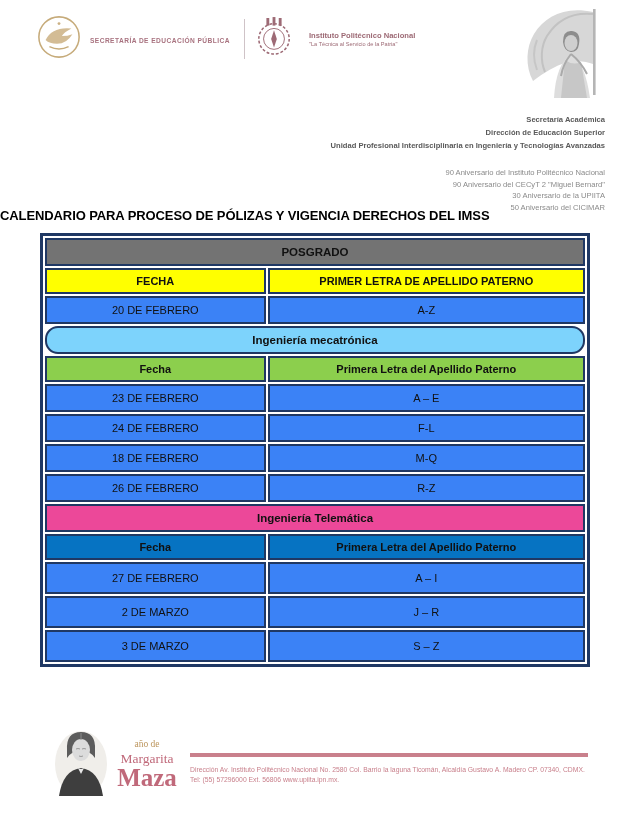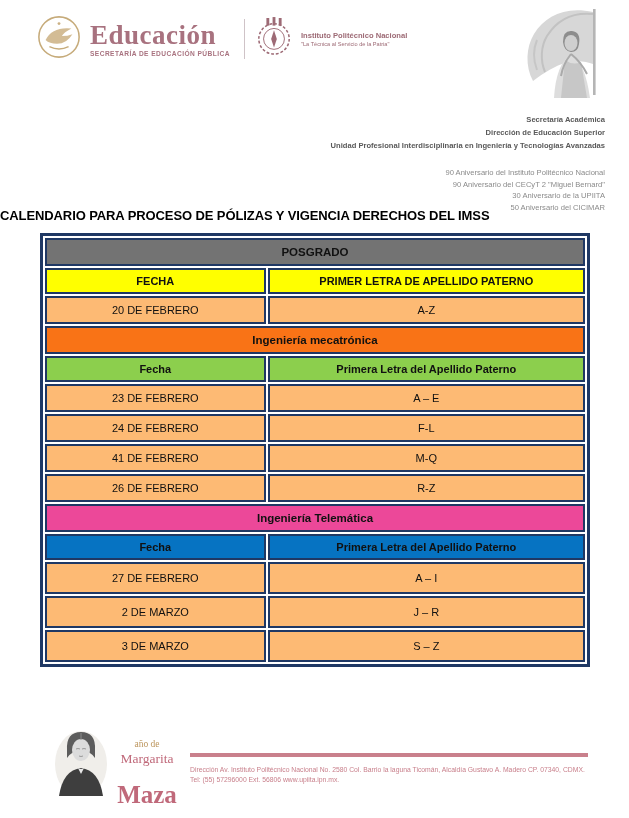--- a/index.html
+++ b/index.html
@@ -9,78 +9,77 @@
     color:#1a1a1a;
   }
   
   .logo-row{position:absolute;top:14px;left:36px;display:flex;align-items:center;}
   .sep-logo{display:flex;align-items:center;gap:8px;}
   .sep-text{display:flex;flex-direction:column;}
   .sep-brand{font-family:"Liberation Serif",serif;font-weight:bold;font-size:27px;
     color:#a8727f;line-height:26px;letter-spacing:.5px;}
   .sep-sub{font-size:6.6px;font-weight:bold;color:#a8727f;letter-spacing:.45px;margin-top:2px;}
   .logo-divider{width:1px;height:40px;background:#cfc3c7;margin:0 10px 0 14px;}
-  .ipn-logo{display:flex;align-items:center;gap:8px;}
+  .ipn-logo{display:flex;align-items:center;gap:16px;}
   .ipn-text{display:flex;flex-direction:column;}
   .ipn-name{font-size:7.6px;font-weight:bold;color:#9d6a75;line-height:9px;}
   .ipn-motto{font-size:5.6px;color:#9d6a75;line-height:8px;}
   .flag-art{position:absolute;top:6px;right:2px;}
   
   .dept-block{position:absolute;top:113px;right:24px;text-align:right;}
   .dept-line{font-size:7.6px;font-weight:bold;color:#595959;line-height:13px;}
   .anniv-block{position:absolute;top:167px;right:24px;text-align:right;}
   .anniv-line{font-size:7.6px;color:#8a8a8a;line-height:11.5px;}
   
   .doc-title{position:absolute;top:208px;left:0;width:100%;text-align:left;
     font-size:13px;font-weight:bold;color:#000;letter-spacing:-0.1px;}
   
   .cal-table{
     position:absolute;top:233px;left:40px;width:550px;
     border-collapse:separate;border-spacing:2px;
     border:3px solid #1f3864;background:#ffffff;table-layout:fixed;
   }
   .cal-table td{
     border:2px solid #1f3864;text-align:center;vertical-align:middle;
-    padding:0 4px;background:#fdba74;color:#111;
+    padding:0 4px;background:#3b82f6;color:#111;
   }
   .cal-table col.c1{width:41%;}
   .cal-table col.c2{width:59%;}
   td.section-cell{height:24px;font-size:11.5px;font-weight:bold;}
   td.colhead-cell{height:22px;font-size:11px;font-weight:bold;}
   td.data-cell{height:24px;font-size:11px;}
   tr.tall td.data-cell{height:28px;}
   
   .margarita-art{position:absolute;left:54px;top:724px;}
   .year-logo{position:absolute;left:106px;top:726px;width:82px;text-align:center;
     font-family:"Liberation Serif",serif;line-height:1;}
   .yl-year{font-size:27px;font-weight:bold;color:#bc955c;letter-spacing:1px;}
   .yl-anode{font-size:9.5px;color:#bc955c;margin-top:14px;}
   .yl-margarita{font-size:13.5px;color:#c0697a;margin-top:2px;}
-  .yl-maza{font-size:25px;font-weight:bold;color:#c0697a;margin-top:17px;}
+  .yl-maza{font-size:25px;font-weight:bold;color:#c0697a;margin-top:0;}
   .footer-bar{position:absolute;left:190px;top:753px;width:398px;height:4px;background:#c9808c;}
   .footer-address{position:absolute;left:190px;top:765px;width:410px;
     font-size:6.8px;color:#c9808c;line-height:9.5px;}
 </style>
 </head>
 <body>
 
 <div class="page">
 
   <div class="logo-row">
     <div class="sep-logo">
       <span>
         <svg width="46" height="46" viewBox="0 0 48 48">
           <circle cx="24" cy="24" r="21" fill="none" stroke="#c6ab7a" stroke-width="1.6"></circle>
           <path d="M10 27 Q17 13 37 15 Q29 19 27 23 Q33 23 38 21 Q32 31 22 31 Q14 31 10 27 Z" fill="#cbb083" opacity="0.85"></path>
           <path d="M14 34 Q24 39 34 34" stroke="#c6ab7a" stroke-width="1.4" fill="none"></path>
           <circle cx="24" cy="10" r="1.5" fill="#cbb083"></circle>
         </svg>
       </span>
       <div class="sep-text">
-        <div class="sep-brand">Educación</div>
         <div class="sep-sub">SECRETARÍA DE EDUCACIÓN PÚBLICA</div>
       </div>
     </div>
     <div class="logo-divider"></div>
     <div class="ipn-logo">
       <span>
         <svg width="38" height="42" viewBox="0 0 40 44">
           <circle cx="20" cy="24" r="16" fill="none" stroke="#9d6a75" stroke-width="1.6" stroke-dasharray="3 2"></circle>
           <circle cx="20" cy="24" r="11" fill="none" stroke="#9d6a75" stroke-width="1"></circle>
           <path d="M20 15 L23 24 L20 33 L17 24 Z" fill="#9d6a75"></path>
@@ -137,36 +136,36 @@
         </tr>
         <tr>
           <td class="colhead-cell" style="background: rgb(255, 255, 0);">FECHA</td>
           <td class="colhead-cell" style="background: rgb(255, 255, 0);">PRIMER LETRA DE APELLIDO PATERNO</td>
         </tr>
         <tr class="">
           <td class="data-cell">20 DE FEBRERO</td>
           <td class="data-cell">A-Z</td>
         </tr>
         <tr>
-          <td colspan="2" class="section-cell" style="background: #f97316;">Ingeniería mecatrónica</td>
+          <td colspan="2" class="section-cell" style="background: #7dd3fc; border-radius: 13px;">Ingeniería mecatrónica</td>
         </tr>
         <tr>
           <td class="colhead-cell" style="background: rgb(140, 207, 77);">Fecha</td>
           <td class="colhead-cell" style="background: rgb(140, 207, 77);">Primera Letra del Apellido Paterno</td>
         </tr>
         <tr class="">
           <td class="data-cell">23 DE FEBRERO</td>
           <td class="data-cell">A – E</td>
         </tr>
         <tr class="">
           <td class="data-cell">24 DE FEBRERO</td>
           <td class="data-cell">F-L</td>
         </tr>
         <tr class="">
-          <td class="data-cell">41 DE FEBRERO</td>
+          <td class="data-cell">18 DE FEBRERO</td>
           <td class="data-cell">M-Q</td>
         </tr>
         <tr class="">
           <td class="data-cell">26 DE FEBRERO</td>
           <td class="data-cell">R-Z</td>
         </tr>
         <tr>
           <td colspan="2" class="section-cell" style="background: #ec4899; margin-left: 20px;">Ingeniería Telemática</td>
         </tr>
         <tr>

